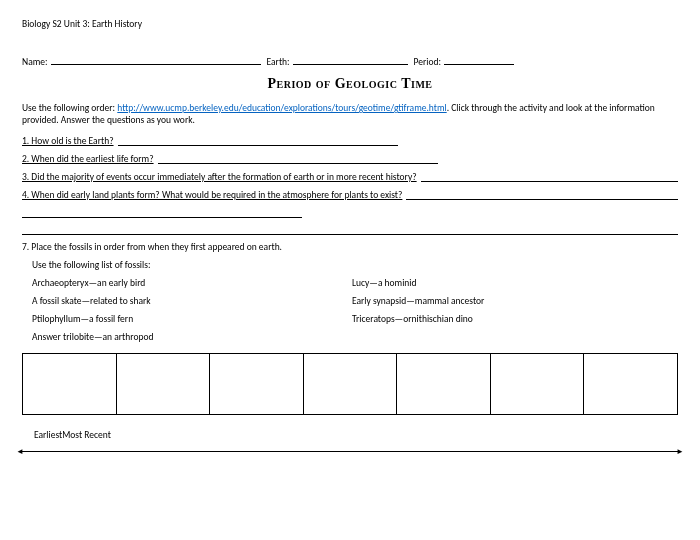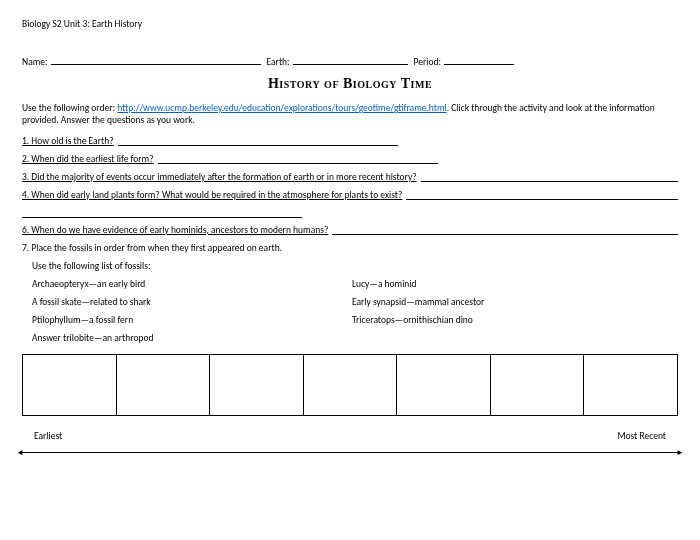--- a/index.html
+++ b/index.html
@@ -87,21 +87,20 @@
     }
     .order-cell:last-child {
       border-right: none;
     }
     .timeline-wrap {
       position: relative;
       margin-top: 14px;
     }
     .tl-labels {
       display: flex;
-      justify-content: space-between;
       margin-bottom: 10px;
       padding: 0 12px;
     }
     .tl-line {
       position: relative;
       height: 1px;
       background: #000;
     }
     .tl-line::before {
       content: "◄";
@@ -125,21 +124,21 @@
 
 <div class="name-line">
   <span>Name:</span>
   <span class="blank" style="width:210px; margin-right:6px; margin-left:3px;"></span>
   <span>Earth:</span>
   <span class="blank" style="width:115px; margin-right:6px; margin-left:3px;"></span>
   <span>Period:</span>
   <span class="blank" style="width:70px; margin-left:3px;"></span>
 </div>
 
-<div class="title">History of Biology Time</div>
+<div class="title">Period of Geologic Time</div>
 
 <div class="intro">
   <span>Use the following order: </span><a class="link">http://www.ucmp.berkeley.edu/education/explorations/tours/geotime/gtiframe.html</a><span>. Click through the activity and look at the information provided.  Answer the questions as you work.</span>
 </div>
 
 <div class="question">
   <span class="qtext">1.  How old is the Earth?</span>
   <span class="qblank" style="max-width:280px;"></span>
 </div>
 
@@ -156,21 +155,20 @@
 <div class="question">
   <span class="qtext">4.  When did early land plants form?  What would be required in the atmosphere for plants to exist?</span>
   <span class="qblank"></span>
 </div>
 
 <div class="question">
   <span class="qblank" style="max-width:280px;"></span>
 </div>
 
 <div class="question">
-  <span class="qtext">6.  When do we have evidence of early hominids, ancestors to modern humans?</span>
   <span class="qblank"></span>
 </div>
 
 <div class="q7">
   <span>7.  Place the fossils in order from when they first appeared on earth.</span>
 </div>
 
 <div class="sub-intro">Use the following list of fossils:</div>
 
 <div class="fossil-row">

